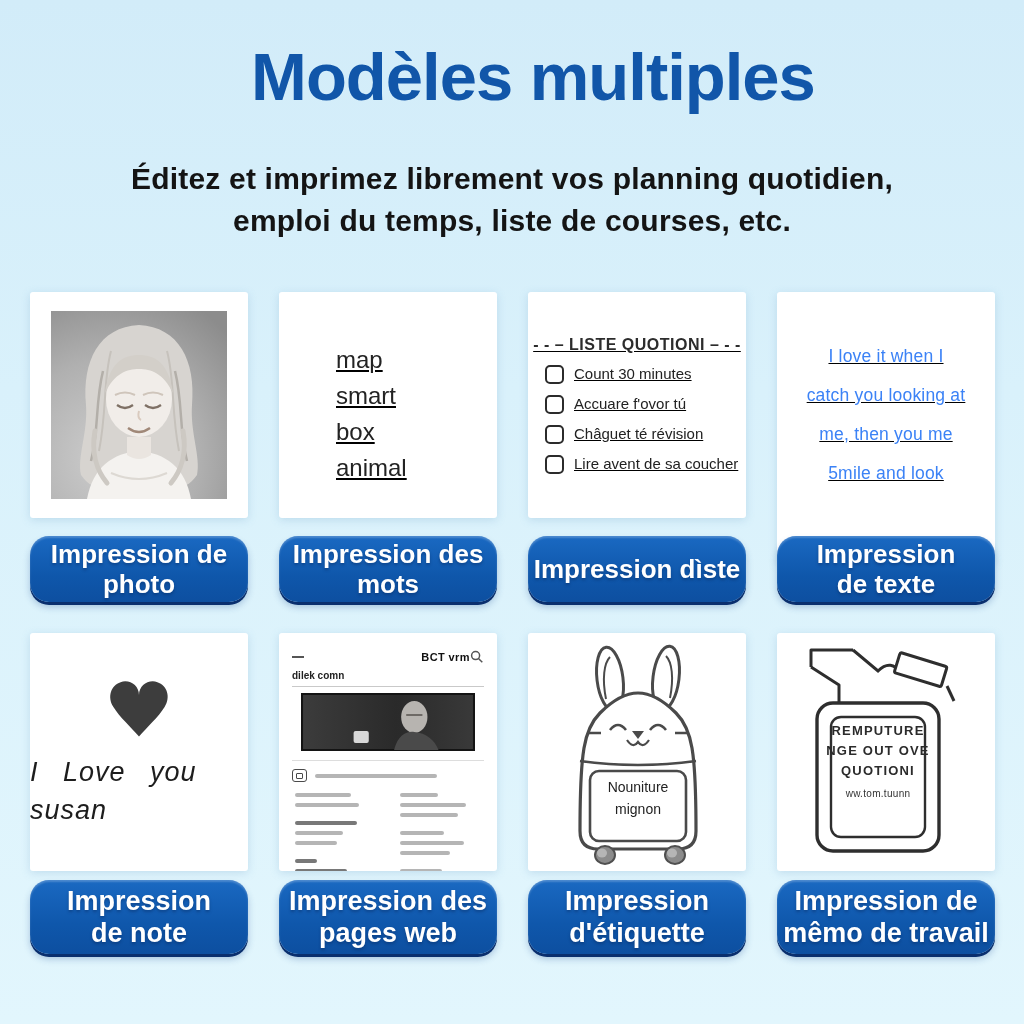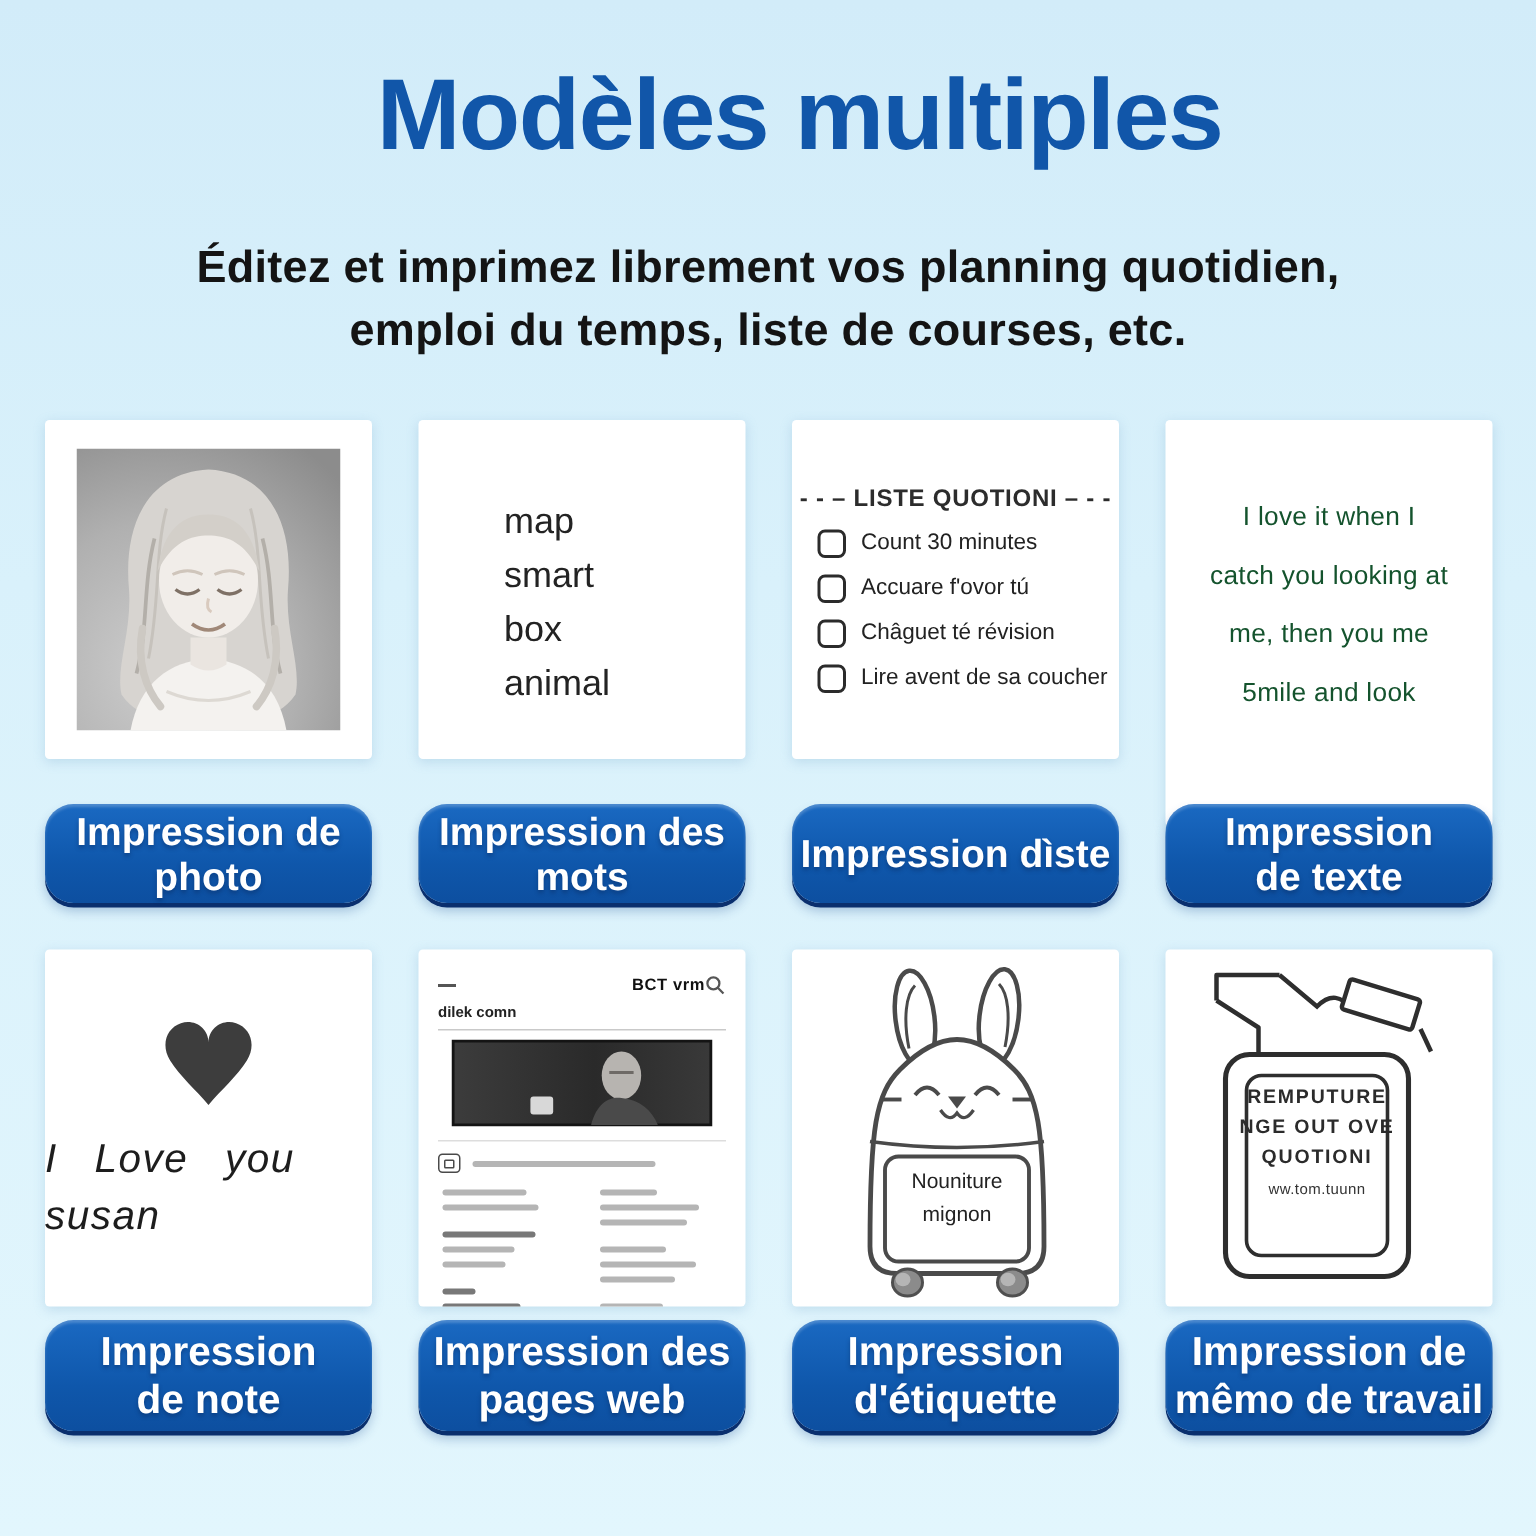--- a/index.html
+++ b/index.html
@@ -10,21 +10,21 @@
   }
   .title{
     margin:0;position:absolute;top:38px;left:0;width:100%;text-align:center;
     font-size:67px;font-weight:700;color:#1156a9;letter-spacing:-1px;padding-left:21px;
   }
   .subtitle{
     margin:0;position:absolute;top:158px;left:0;width:100%;text-align:center;
     font-size:30px;line-height:42px;color:#141414;font-weight:600;letter-spacing:.2px;
   }
   .row{position:absolute;left:30px;display:grid;grid-template-columns:repeat(4,218px);column-gap:31px;}
-  .cards-row1{top:280px;}
+  .cards-row1{top:292px;text-decoration:underline;}
   .labels-row1{top:536px;}
   .cards-row2{top:633px;}
   .labels-row2{top:880px;}
   .card{
     position:relative;background:#fff;border-radius:3px;
     box-shadow:0 2px 8px rgba(110,160,200,.28);overflow:hidden;
   }
   .cards-row1 .card{height:226px;}
   .cards-row2 .card{height:238px;}
   .label-btn{
@@ -41,21 +41,21 @@
   .photo-frame{position:absolute;left:21px;top:19px;width:176px;height:188px;}
   
   .words{padding:50px 0 0 57px;font-size:24px;line-height:36px;color:#232323;}
   
   .list-title{margin-top:44px;text-align:center;font-size:16px;letter-spacing:.5px;color:#2c2c2c;font-weight:600;white-space:nowrap;}
   .check-item{display:flex;align-items:flex-start;margin:11px 0 0 17px;font-size:15px;color:#222;}
   .check-item:first-of-type{margin-top:15px;}
   .checkbox{width:15px;height:15px;border:2px solid #2b2b2b;border-radius:5px;margin-right:10px;flex:none;}
   
   .text-card{padding-top:45px;}
-  .text-line{text-align:center;font-size:17.5px;line-height:39px;color:#14532d;letter-spacing:.2px;}
+  .text-line{text-align:center;font-size:17.5px;line-height:39px;color:#3b82f6;letter-spacing:.2px;}
   
   .note-card{text-align:left;}
   .heart-wrap{margin-top:38px;}
   .note-line{font-style:italic;font-size:27px;color:#1d1d1d;letter-spacing:1px;}
   .note-line.first{margin-top:14px;word-spacing:16px;}
   .note-line.second{margin-top:7px;}
   
   .web-card{padding:0 13px;}
   .web-top{margin-top:17px;display:flex;align-items:center;}
   .web-dash{width:12px;height:2px;background:#555;}

